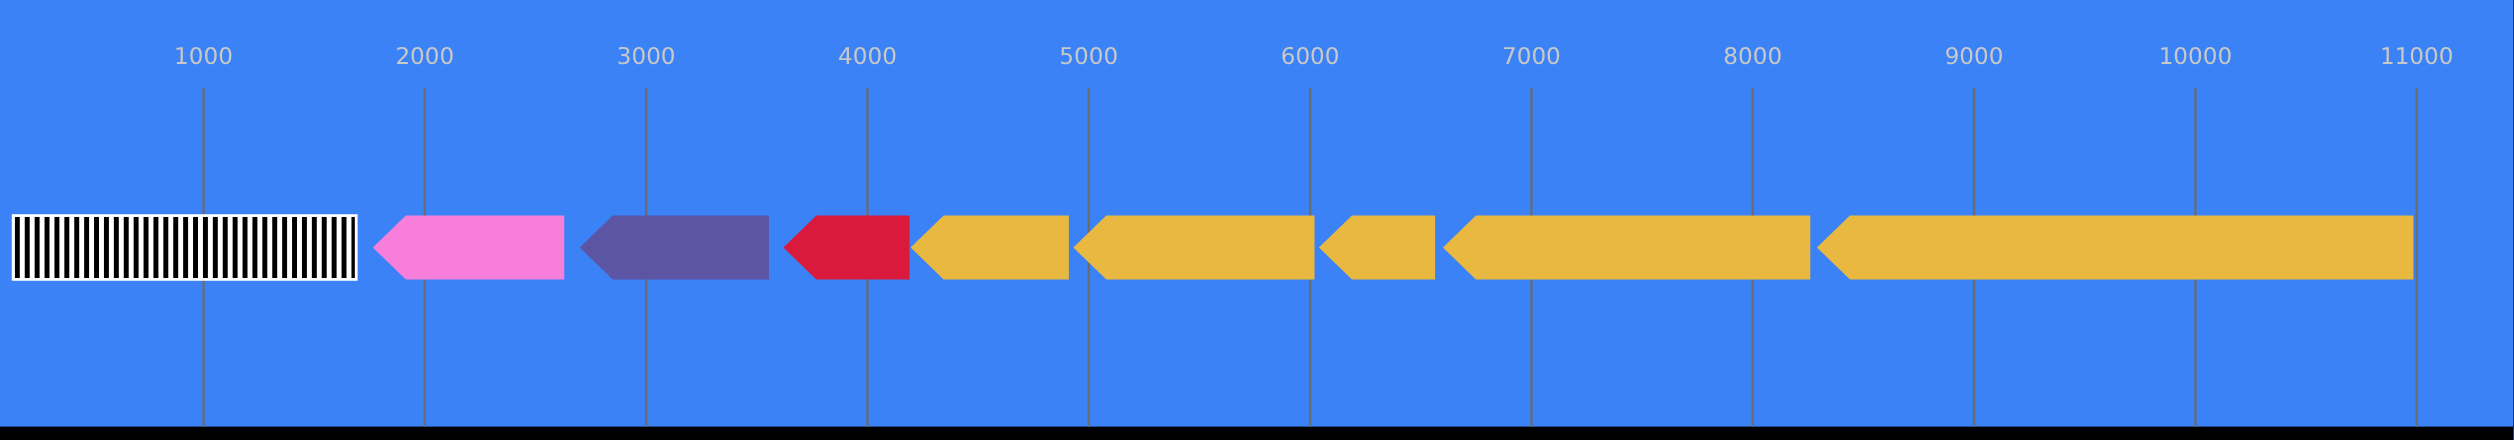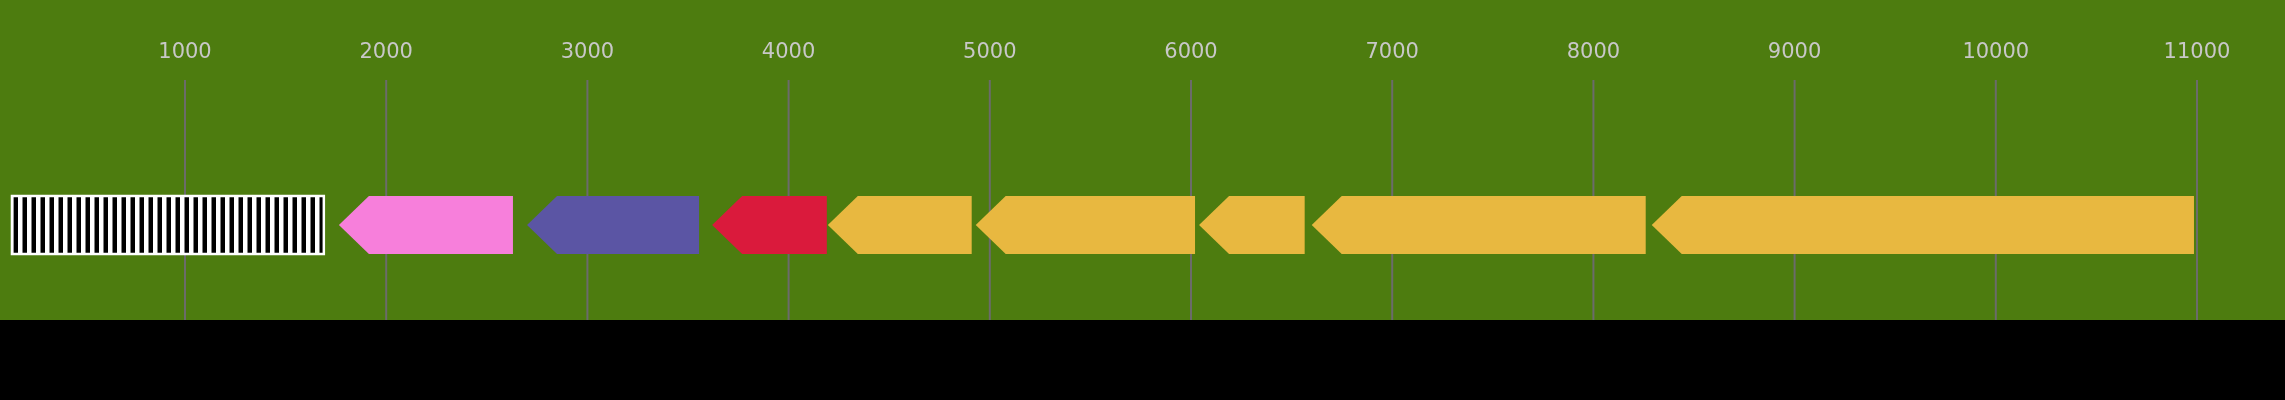--- a/index.html
+++ b/index.html
@@ -3,22 +3,22 @@
 <meta charset="utf-8">
 <style>
   html, body {
     margin: 0;
     padding: 0;
     background: #000000;
   }
   .figure {
     position: relative;
     width: 2285px;
-    height: 320px;
-    background: #4d7c0f;
+    height: 388px;
+    background: #3b82f6;
     overflow: hidden;
     font-family: "DejaVu Sans", sans-serif;
   }
   svg text.tick-label {
     font-family: "DejaVu Sans", sans-serif;
     font-size: 21px;
     fill: #c8c8c8;
   }
   svg line.gridline {
     stroke: #6b6b6b;

